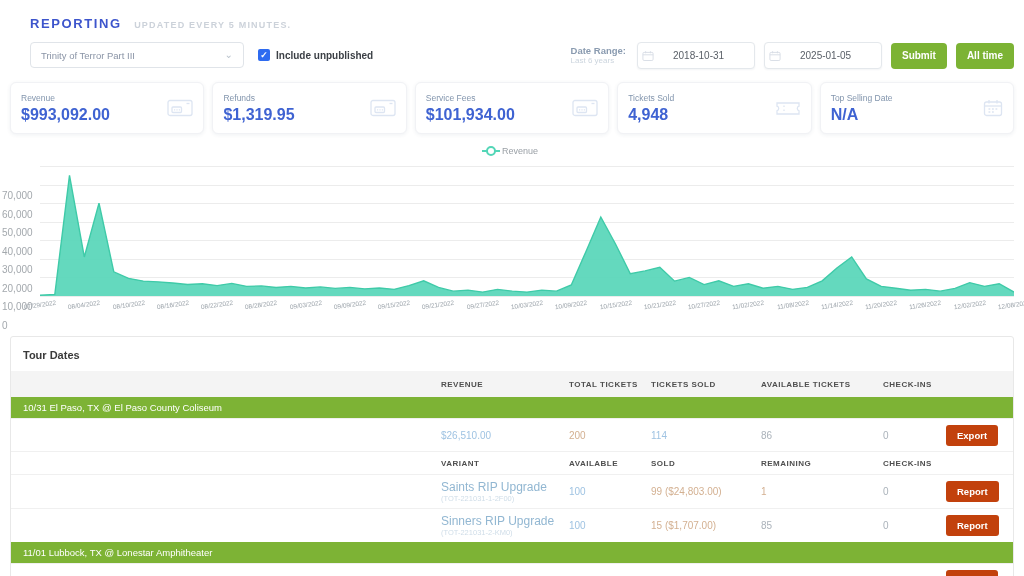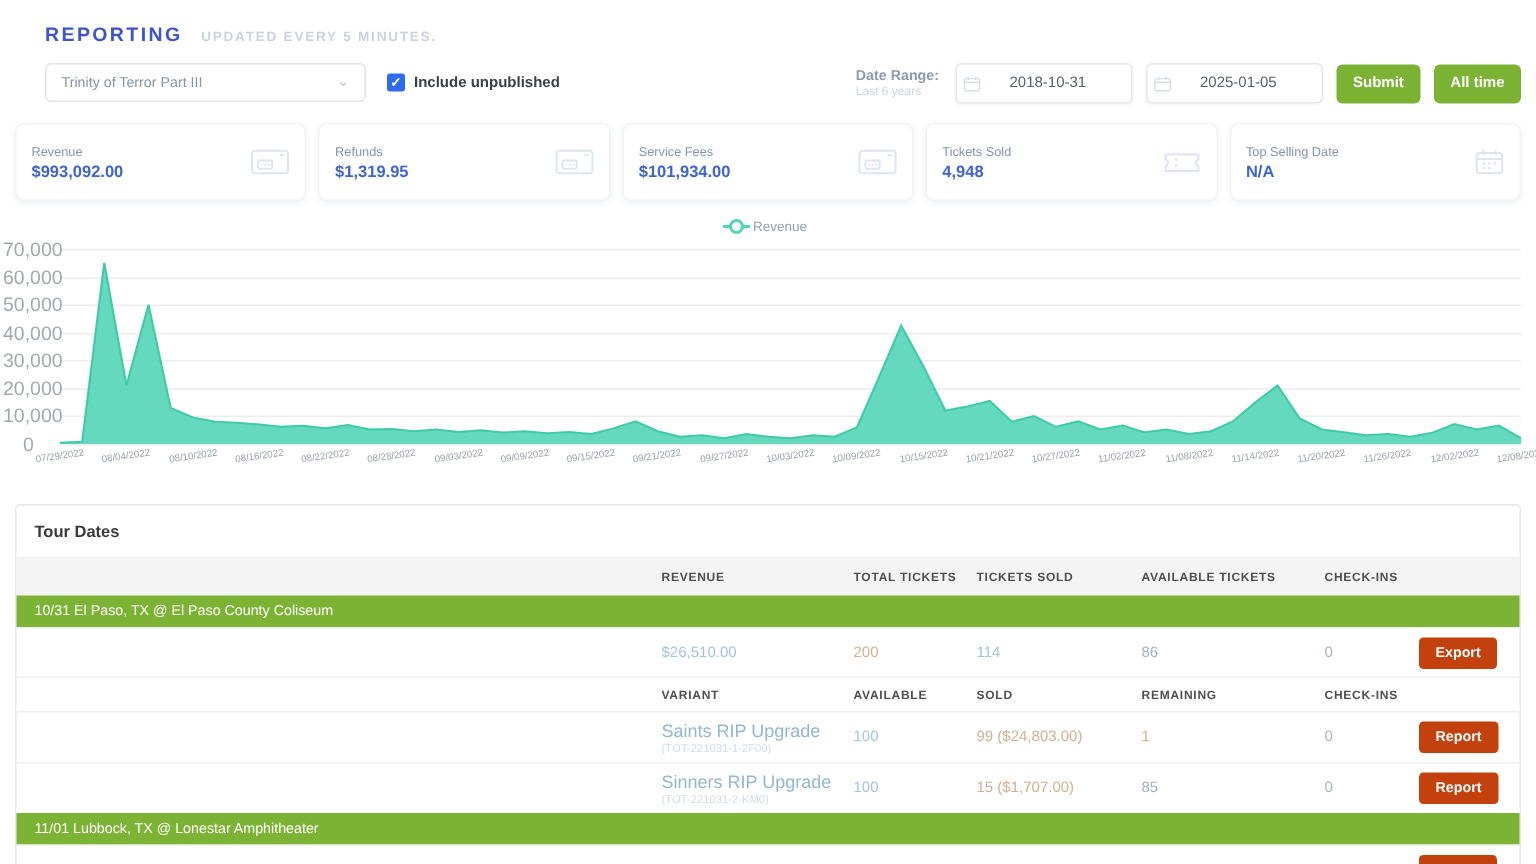--- a/index.html
+++ b/index.html
@@ -27,32 +27,32 @@
     padding:0 4px;font-size:10px;color:#5a6068;background:#fff;box-shadow:0 1px 2px rgba(20,40,80,.05);cursor:text;}
   .cal-icon{color:#d8dee6;display:inline-flex;}
   .btn{height:26px;border:none;border-radius:4px;background:#7cb334;color:#fff;font-size:10px;padding:0 11px;
     font-weight:bold;cursor:pointer;font-family:inherit;}
 
   
   .stats{display:flex;gap:8px;margin:13px 10px 0;}
   .stat-card{flex:1;background:#fff;border:1px solid #f1f2f5;border-radius:6px;box-shadow:0 1px 4px rgba(30,50,90,.07);
     padding:8px 10px;height:34px;display:flex;justify-content:space-between;align-items:center;min-width:0;}
   .stat-label{color:#8295ad;font-size:8.5px;margin-bottom:3px;white-space:nowrap;}
-  .stat-value{color:#3f63d2;font-size:11px;font-weight:bold;white-space:nowrap;}
+  .stat-value{color:#3f63d2;font-size:16px;font-weight:bold;white-space:nowrap;}
   .stat-icon{color:#dde5f2;flex:0 0 auto;margin-left:4px;display:inline-flex;}
 
   
   .chart-section{margin-top:10px;}
   .legend{display:flex;justify-content:center;align-items:center;gap:6px;font-size:9px;color:#9aa0a6;height:14px;}
   .legend-marker{width:6px;height:6px;border:2px solid #53d6b7;border-radius:50%;position:relative;}
   .legend-marker::before,.legend-marker::after{content:'';position:absolute;top:2px;width:5px;height:2px;background:#53d6b7;}
   .legend-marker::before{left:-6px;} .legend-marker::after{right:-6px;}
   .plot{position:relative;margin:8px 10px 0 40px;height:130px;}
   .grid-line{position:absolute;left:0;right:0;height:1px;background:#ececec;}
-  .y-label{position:absolute;left:-38px;width:34px;text-align:center;font-size:13px;color:#a3a8ad;transform:translateY(-50%);}
+  .y-label{position:absolute;left:-38px;width:34px;text-align:left;font-size:10px;color:#a3a8ad;transform:translateY(-50%);margin-top:29px;}
   .plot svg{position:absolute;left:0;top:0;width:100%;height:100%;}
   .x-axis{position:relative;height:13px;margin:3px 10px 0 40px;}
   .x-label{position:absolute;top:2px;font-size:6.5px;color:#9aa2a9;transform:translateX(-50%) rotate(-8deg);white-space:nowrap;}
 
   
   .panel{margin:24px 10px 0;border:1px solid #e8e8e8;border-radius:3px;background:#fff;}
   .panel-title{font-size:11px;font-weight:bold;color:#3a3a3a;padding:12px 12px 10px;}
   .grid-row{display:grid;grid-template-columns:418px 128px 82px 110px 122px 75px 1fr;align-items:center;}
   .t-head{background:#f4f4f4;height:26px;}
   .hcell{font-size:8px;font-weight:bold;color:#4f4f4f;letter-spacing:.5px;padding-left:12px;white-space:nowrap;}

